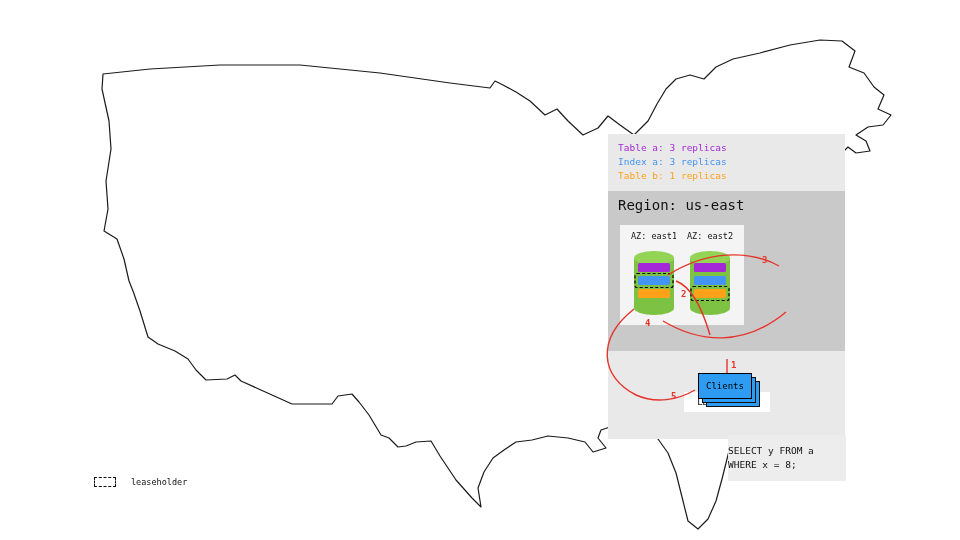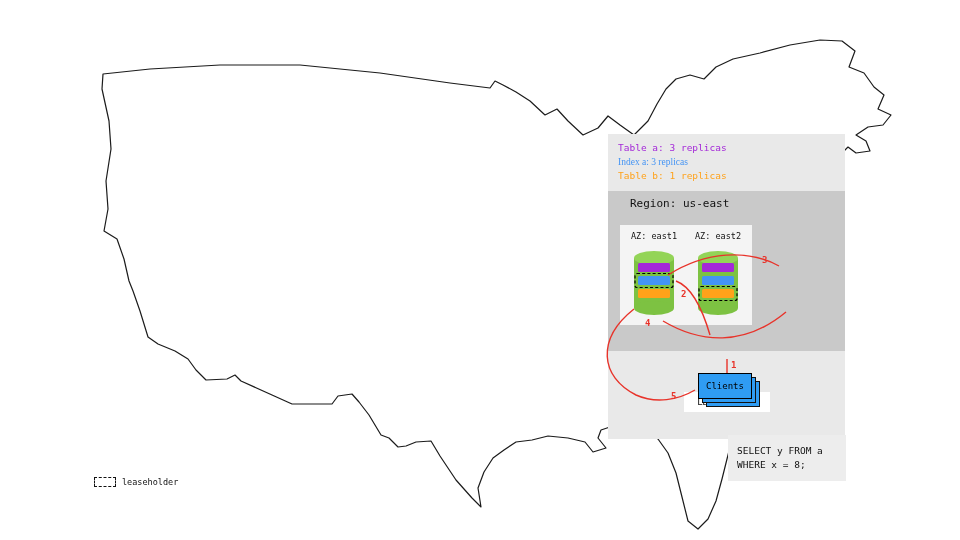--- a/index.html
+++ b/index.html
@@ -8,44 +8,44 @@
   #stage{position:absolute;inset:0;width:960px;height:540px;margin-top:29px;}
   #map{position:absolute;left:0;top:0;z-index:0;}
   #map path{fill:#ffffff;stroke:#1b1b1b;stroke-width:1.2;stroke-linejoin:round;}
 
   #panel{position:absolute;left:608px;top:105px;width:237px;height:305px;
          background:#e9e9e9;z-index:2;}
   #legend{position:absolute;left:10px;top:7px;}
   .legend-line{display:block;font-size:9.5px;line-height:14px;white-space:pre;}
 
   #region{position:absolute;left:0;top:57px;width:237px;height:160px;background:#c9c9c9;}
-  #region-label{position:absolute;left:22px;top:6px;font-size:11px;color:#111;white-space:pre;}
+  #region-label{position:absolute;left:10px;top:6px;font-size:14px;color:#111;white-space:pre;}
 
   .az{position:absolute;top:34px;width:68px;height:100px;background:#f4f4f4;}
-  .az1{left:12px}.az2{left:76px}.az3{left:156px}
+  .az1{left:12px}.az2{left:68px}.az3{left:156px}
   .az-label{display:block;text-align:center;margin-top:6px;font-size:8.5px;color:#111;white-space:pre;}
   .cyl{position:absolute;left:12px;top:24px;}
   .leaseholder{fill:none;stroke:#000;stroke-width:1.2;stroke-dasharray:3 2.2;}
 
   #lb{position:absolute;left:76px;top:201px;width:86px;height:20px;background:#ffffff;
       display:flex;align-items:center;justify-content:center;font-size:9px;}
 
   #clients{position:absolute;left:90px;top:239px;width:66px;height:55px;text-decoration:underline;}
   .client-layer{position:absolute;width:54px;height:26px;border:1px solid;box-sizing:border-box;}
   .cl-back{left:8px;top:8px;}
   .cl-mid{left:4px;top:4px;}
   .cl-front{left:0;top:0;display:flex;align-items:center;justify-content:center;
             font-size:9px;color:#000;}
 
   #sql{position:absolute;left:728px;top:406px;width:118px;height:46px;background:#ededed;
-       z-index:2;padding-top:9px;padding-left:9px;box-sizing:border-box;}
+       z-index:2;padding-top:9px;box-sizing:border-box;}
   .sql-line{display:block;font-size:9.5px;line-height:14px;white-space:pre;}
 
   #lh-legend{position:absolute;left:94px;top:448px;z-index:2;display:flex;
-             align-items:center;gap:6px;}
+             align-items:center;gap:15px;}
   #lh-swatch{width:20px;height:8px;border:1.2px dashed #111;background:transparent;}
   #lh-label{font-size:8.5px;white-space:pre;}
 
   #arrows{position:absolute;left:0;top:0;z-index:6;pointer-events:none;}
   #arrows path{fill:none;stroke-width:1.4;}
   .step{position:absolute;z-index:7;font-size:9px;font-weight:bold;}
 </style>
 </head>
 <body>
 
@@ -69,21 +69,21 @@
       L398,418 L389,409 L381,406 L369,386 L359,373 L352,365 L338,367 L332,375
       L292,375 L241,352 L235,346 L227,350 L206,351 L196,341 L188,330 L175,322
       L158,315 L148,308 L140,282 L133,262 L129,252 L124,230 L117,210 L104,202
       L108,180 L106,152 L111,120 L109,92 L102,60 Z"></path>
   </svg>
 
   <div id="panel">
 
     <div id="legend">
       <span class="legend-line" style="color: rgb(164, 40, 216);">Table a: 3 replicas</span>
-      <span class="legend-line" style="color: rgb(68, 148, 244); font-family: Liberation Serif, serif;">Index a: 3 replicas</span>
+      <span class="legend-line" style="color: rgb(68, 148, 244);">Index a: 3 replicas</span>
       <span class="legend-line" style="color: rgb(255, 162, 26);">Table b: 1 replicas</span>
     </div>
 
     <div id="region">
       <span id="region-label">Region: us-east</span>
 
       <div class="az az1">
         <span class="az-label">AZ: east1</span>
         <svg class="cyl" width="44" height="68" viewBox="0 0 44 68">
           <rect x="2" y="9" width="40" height="50" style="fill: rgb(125, 194, 66);"></rect>

